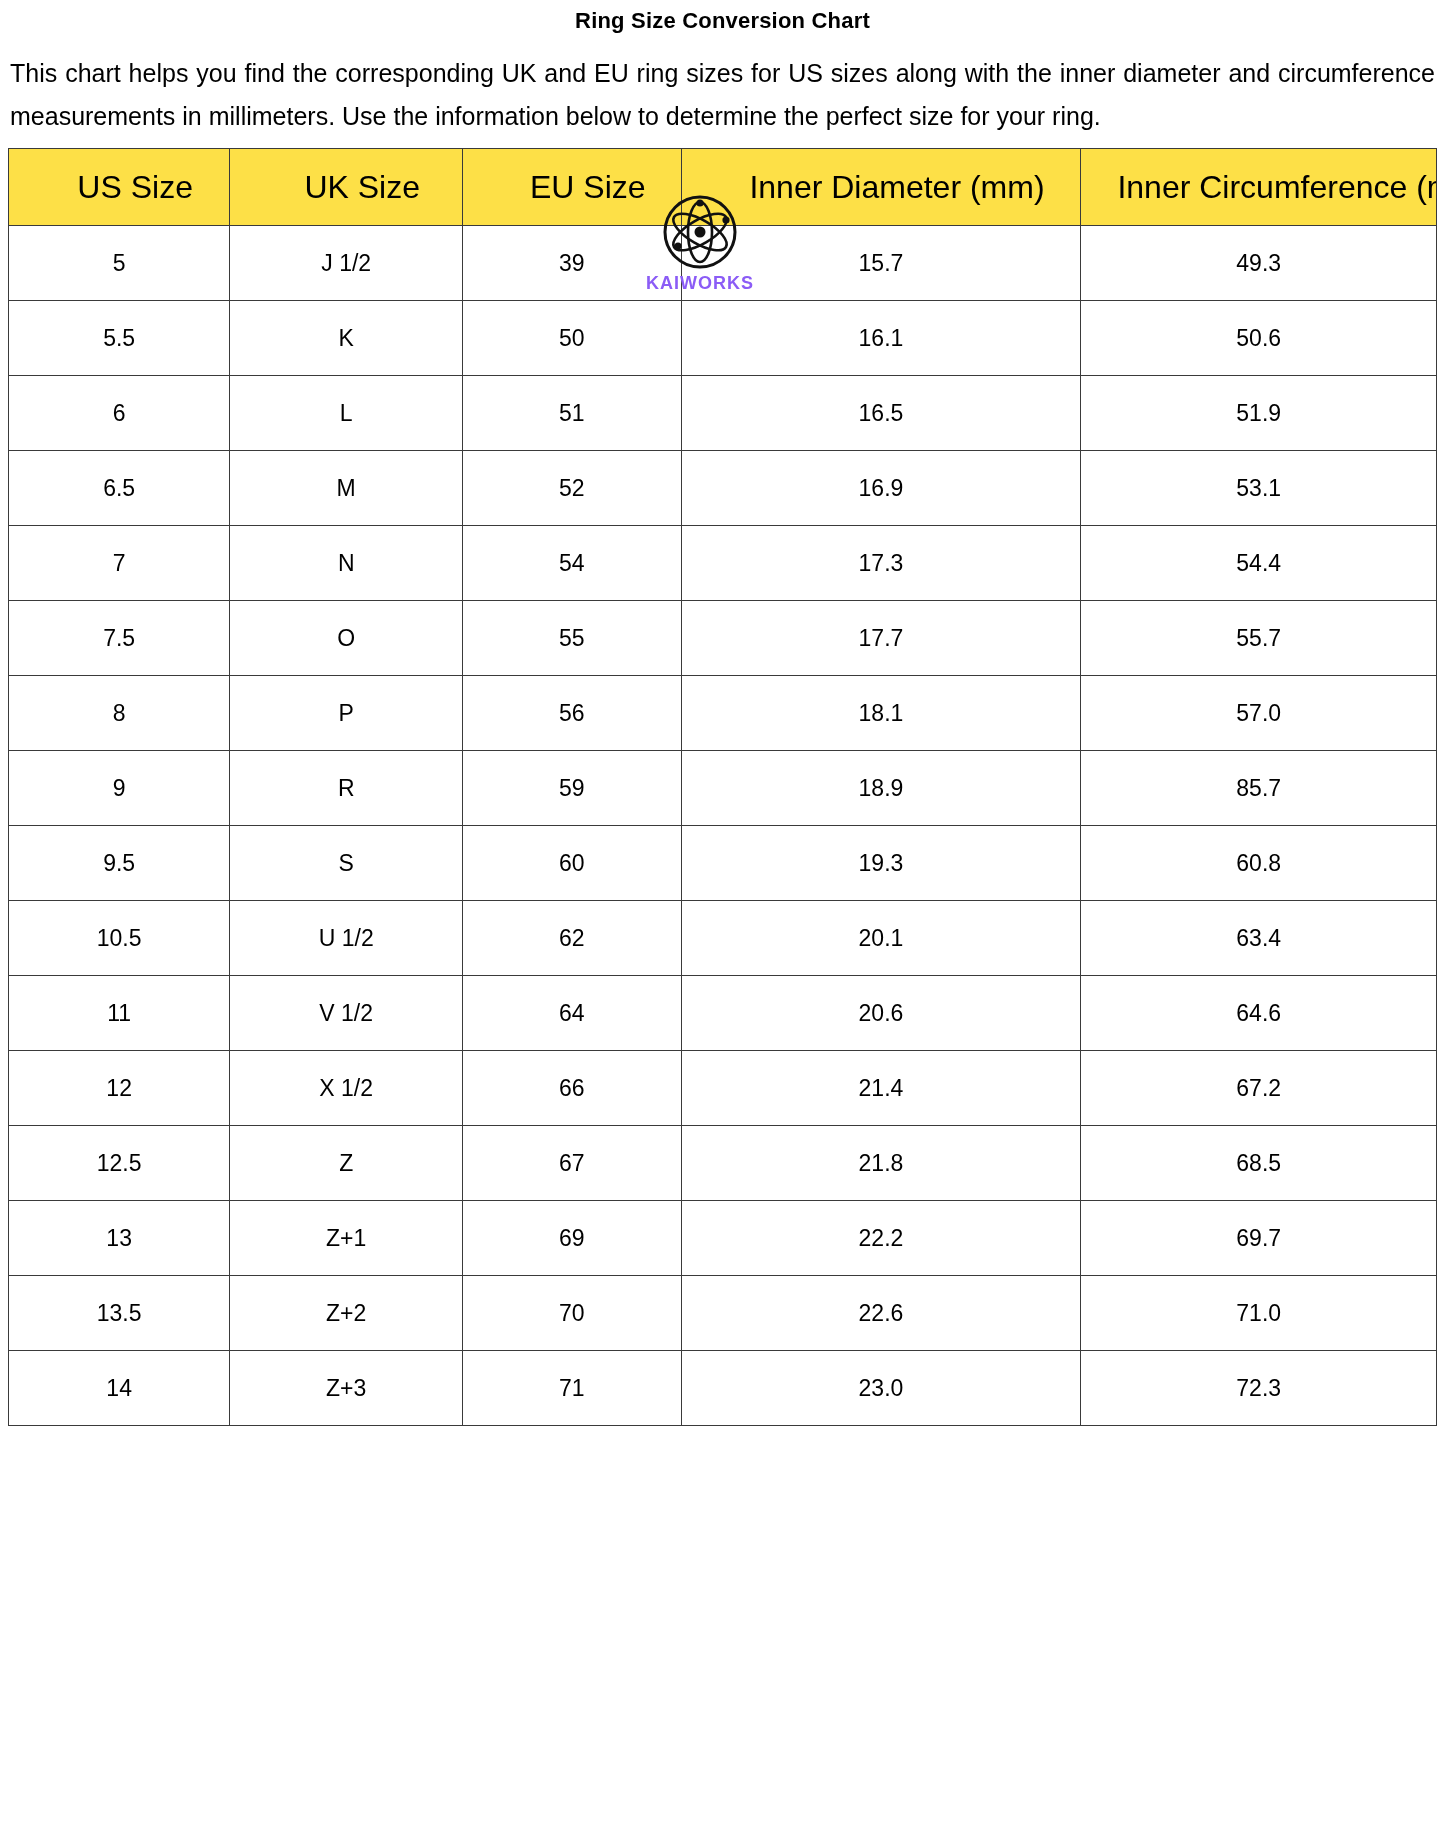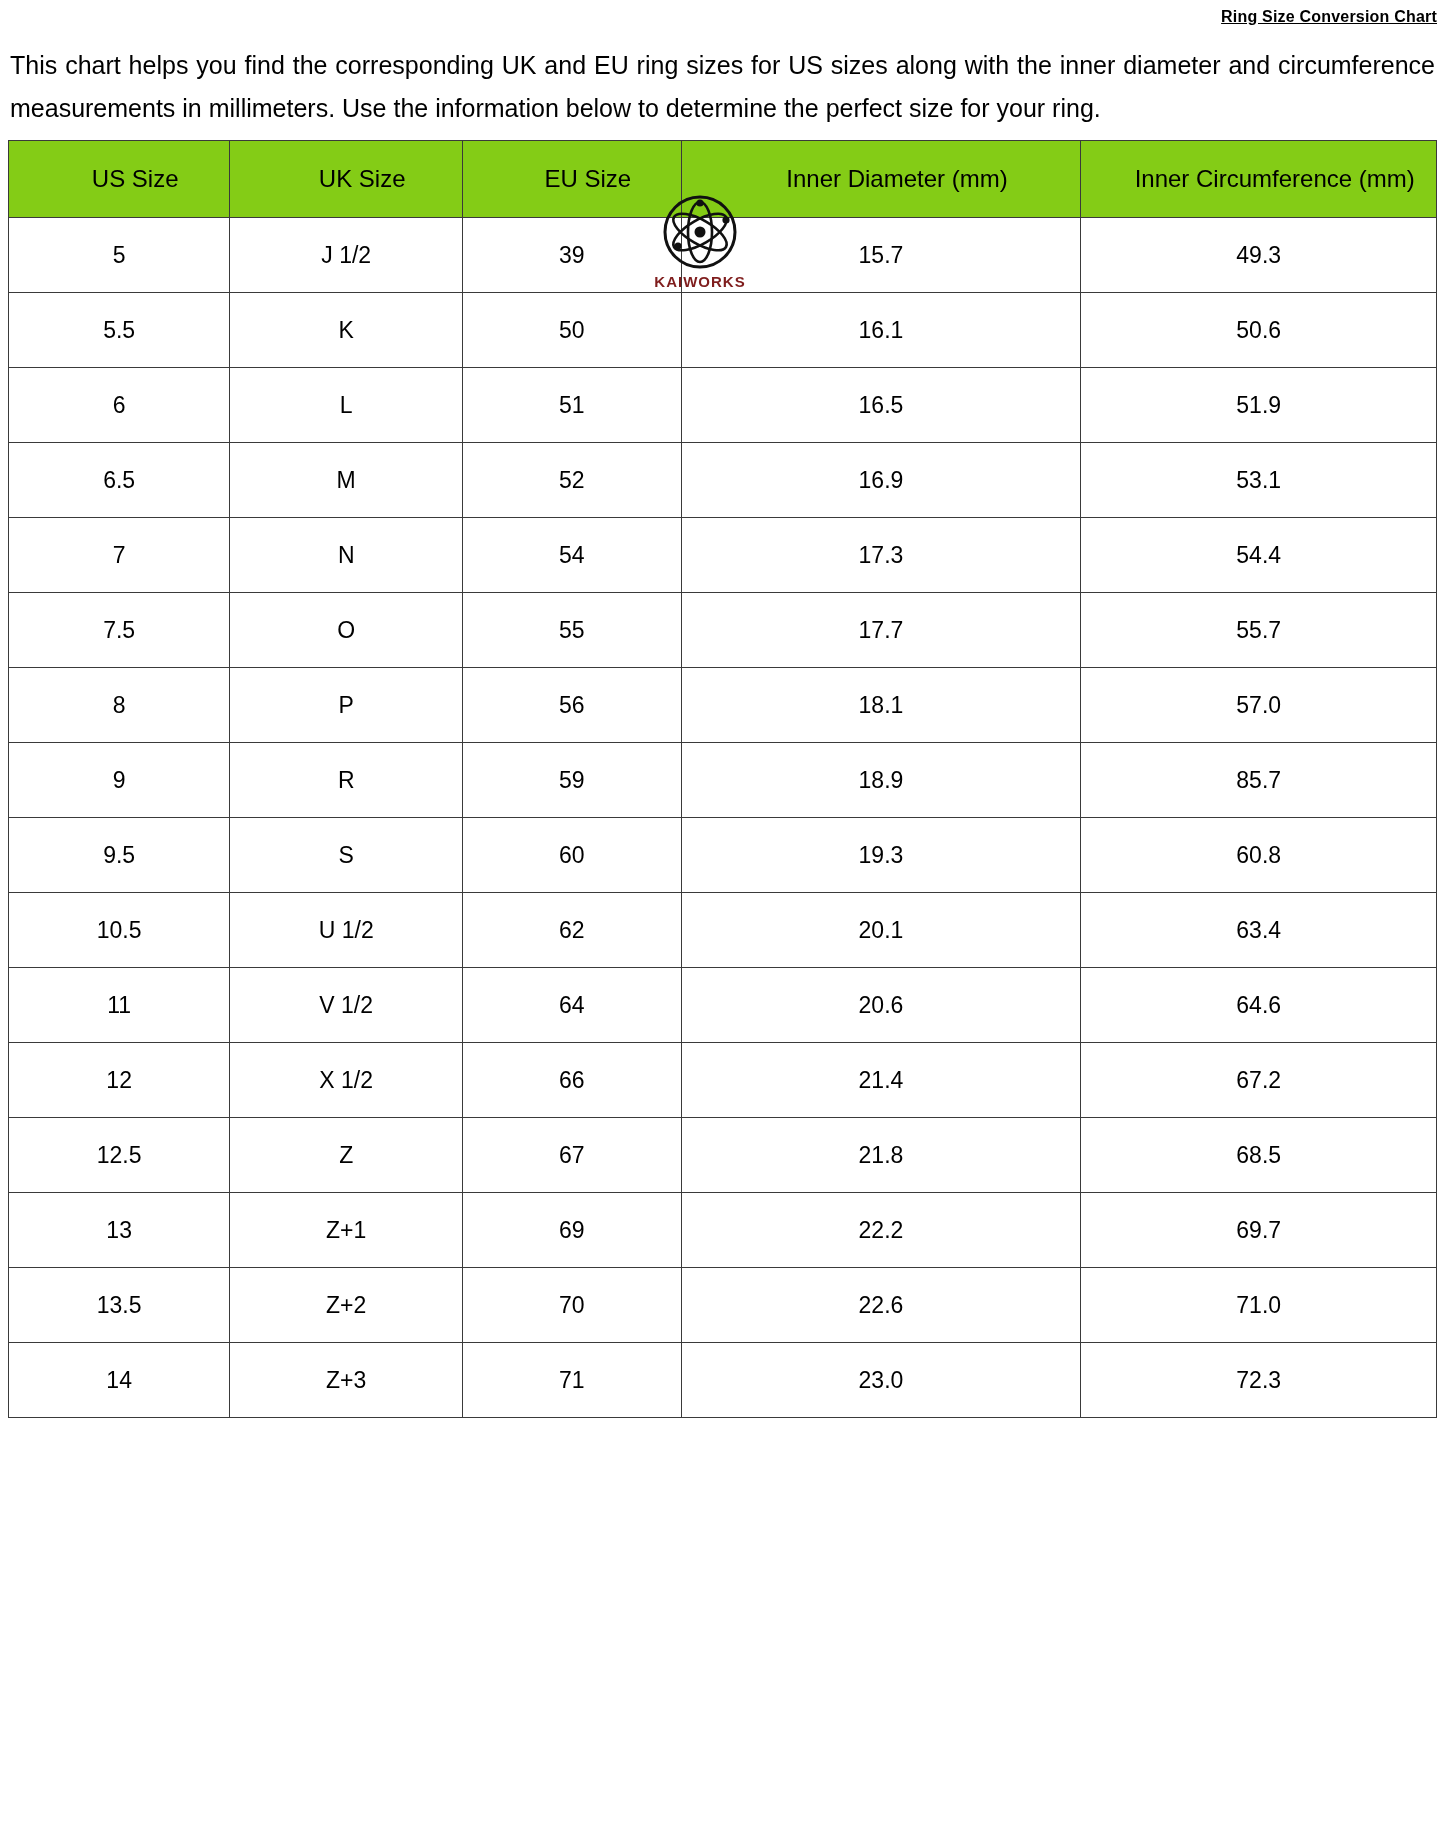--- a/index.html
+++ b/index.html
@@ -14,50 +14,49 @@
     color: #000000;
     position: relative;
   }
   .page {
     width: 1445px;
     box-sizing: border-box;
     padding: 0 8px;
     position: relative;
   }
   .doc-title {
-    text-align: right;
-    font-size: 16px;
+    text-align: center;
+    font-size: 22px;
     font-weight: bold;
     margin: 8px 0 18px 0;
     letter-spacing: 0.2px;
-    text-decoration: underline;
   }
   .intro {
     font-size: 25px;
     line-height: 1.72;
     text-align: justify;
     margin: 0 0 6px 0;
     padding: 0 2px;
   }
   .logo-wrap {
     position: absolute;
     left: 640px;
     top: 186px;
     width: 120px;
     text-align: center;
   }
   .logo-mark {
     display: block;
     margin: 0 auto;
   }
   .logo-text {
-    font-size: 15px;
+    font-size: 18px;
     font-weight: bold;
     letter-spacing: 1px;
-    color: #7f1d1d;
+    color: #8b5cf6;
     margin-top: 1px;
     font-family: "Liberation Sans", sans-serif;
   }
   table.size-table {
     border-collapse: collapse;
     width: 100%;
     margin-top: 10px;
     table-layout: fixed;
   }
   table.size-table th,
@@ -66,22 +65,22 @@
     text-align: center;
     font-size: 23px;
     font-weight: normal;
     height: 74px;
     padding: 0 4px;
     vertical-align: middle;
     overflow: hidden;
     white-space: nowrap;
   }
   table.size-table thead th {
-    background: #84cc16;
-    font-size: 24px;
+    background: #fde047;
+    font-size: 32px;
     height: 76px;
     padding-left: 36px;
   }
   col.c1 { width: 15.5%; }
   col.c2 { width: 16.3%; }
   col.c3 { width: 15.3%; }
   col.c4 { width: 28%; }
   col.c5 { width: 24.9%; }
 </style>
 </head>

